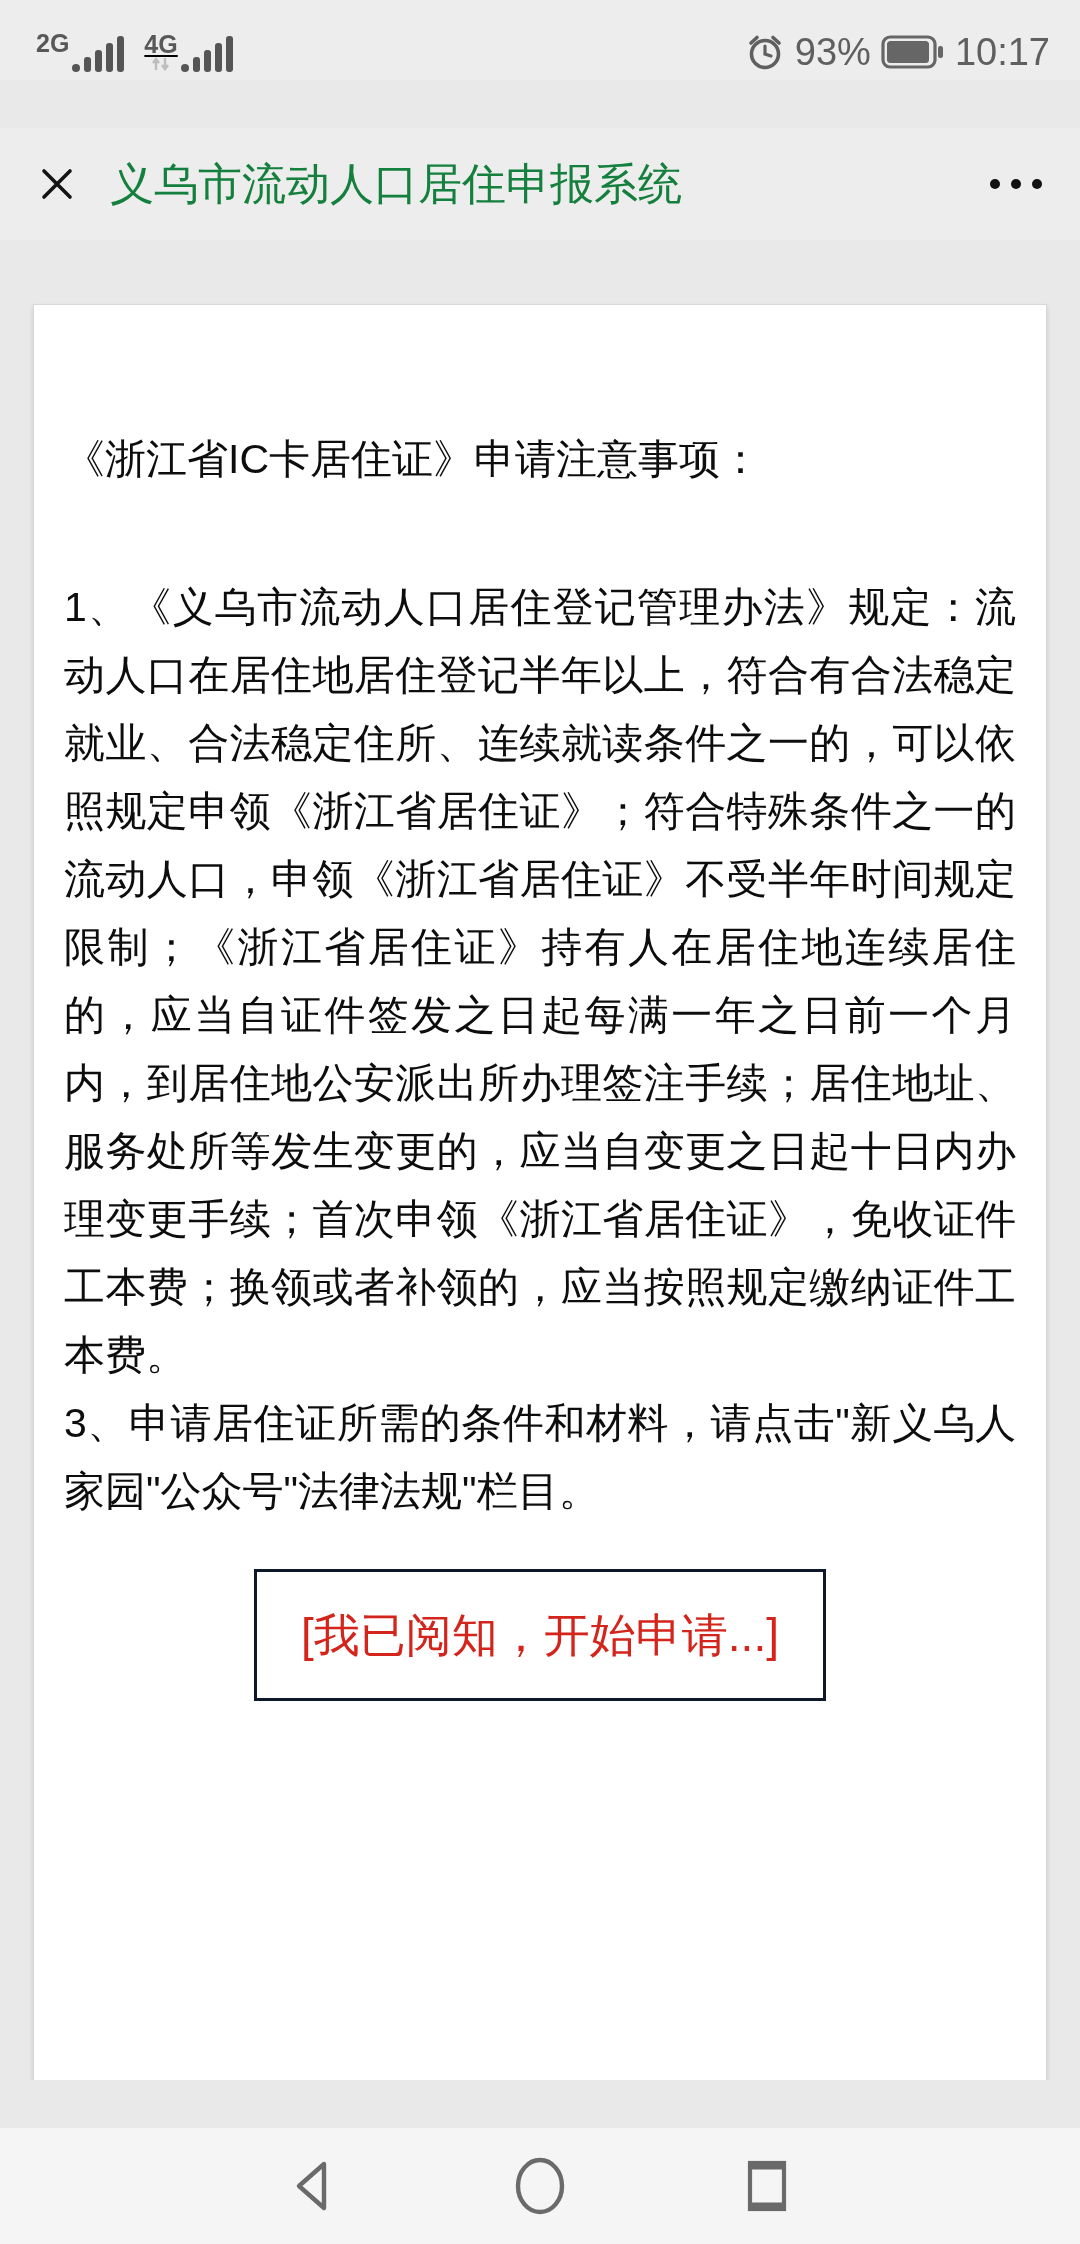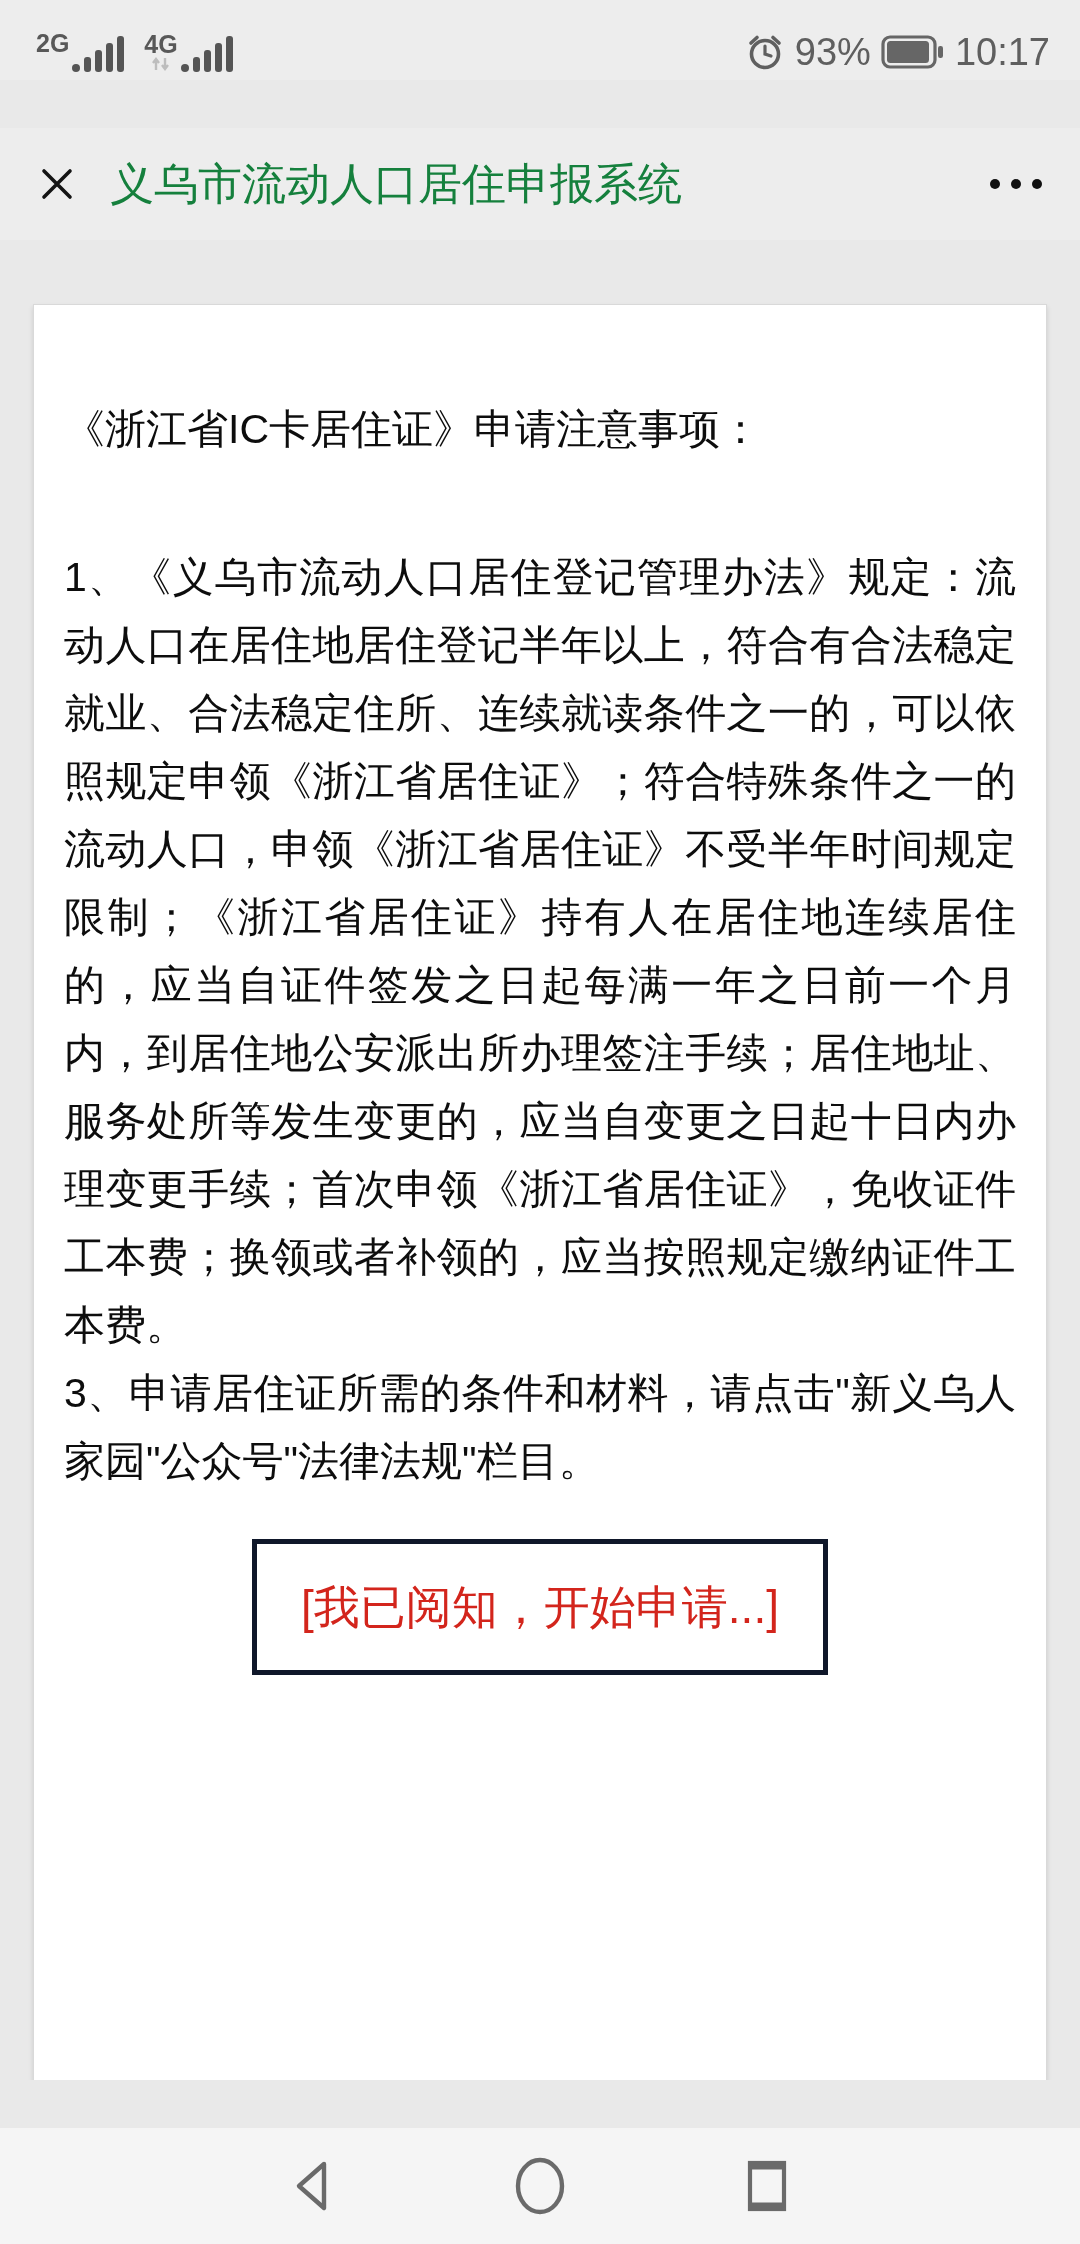--- a/index.html
+++ b/index.html
@@ -12,21 +12,21 @@
   
   .status-bar{
     height:80px;background:#ededed;box-sizing:border-box;
     display:flex;justify-content:space-between;align-items:flex-end;
     padding:0 30px 8px 36px;
   }
   .sb-left{display:flex;align-items:flex-end;gap:20px;}
   .net-group{display:flex;align-items:flex-end;gap:3px;}
   .net-label{font-size:25px;font-weight:bold;color:#585858;line-height:1;}
   .raise{margin-bottom:16px;}
-  .net-label-col{display:flex;flex-direction:column;align-items:center;margin-bottom:1px;}
+  .net-label-col{display:flex;flex-direction:column;align-items:center;margin-bottom:1px;text-decoration:underline;}
   .bars{display:flex;align-items:flex-end;gap:4px;}
   .bars i{display:block;width:7px;background:#555;border-radius:3px;}
   .bars i:nth-child(1){width:8px;height:8px;border-radius:50%;}
   .bars i:nth-child(2){height:15px;}
   .bars i:nth-child(3){height:22px;}
   .bars i:nth-child(4){height:29px;}
   .bars i:nth-child(5){height:36px;}
   .sb-right{display:flex;align-items:center;gap:10px;}
   .sb-text{font-size:38px;color:#5f5f5f;line-height:1;}
   
@@ -40,32 +40,32 @@
   }
   .menu-btn{display:flex;gap:11px;align-items:center;padding:10px 0;cursor:pointer;}
   .menu-btn b{width:10px;height:10px;border-radius:50%;background:#111;}
   .close-btn{cursor:pointer;display:flex;align-items:center;}
   
   .page{flex:1;background:#e9e9e9;overflow:hidden;}
   .card{
     margin:16px 33px 0;background:#fff;
     border:1px solid #d9d9d9;box-shadow:0 3px 5px rgba(0,0,0,.13);
     box-sizing:border-box;min-height:1834px;
-    padding:90px 30px 24px;
+    padding:120px 30px 24px;
   }
   .card p{
     margin:0;font-size:41px;line-height:68px;color:#0d0d0d;
     text-align:justify;
   }
   .card .n-title{margin-bottom:80px;}
   .red{color:#d3251c;}
   .btn-wrap{margin-top:44px;text-align:center;}
   .agree{
     display:inline-block;background:#fff;cursor:pointer;
-    border:5px solid #0f172a;color:#d3251c;
+    border:3px solid #0f172a;color:#d3251c;
     font-size:46px;line-height:74px;padding:26px 44px;
     font-family:inherit;
   }
   
   .android-nav{
     height:116px;background:#f5f5f5;
     display:flex;align-items:center;justify-content:center;gap:172px;
   }
   .a-icon{cursor:pointer;display:flex;align-items:center;justify-content:center;}
   svg{display:block;}

